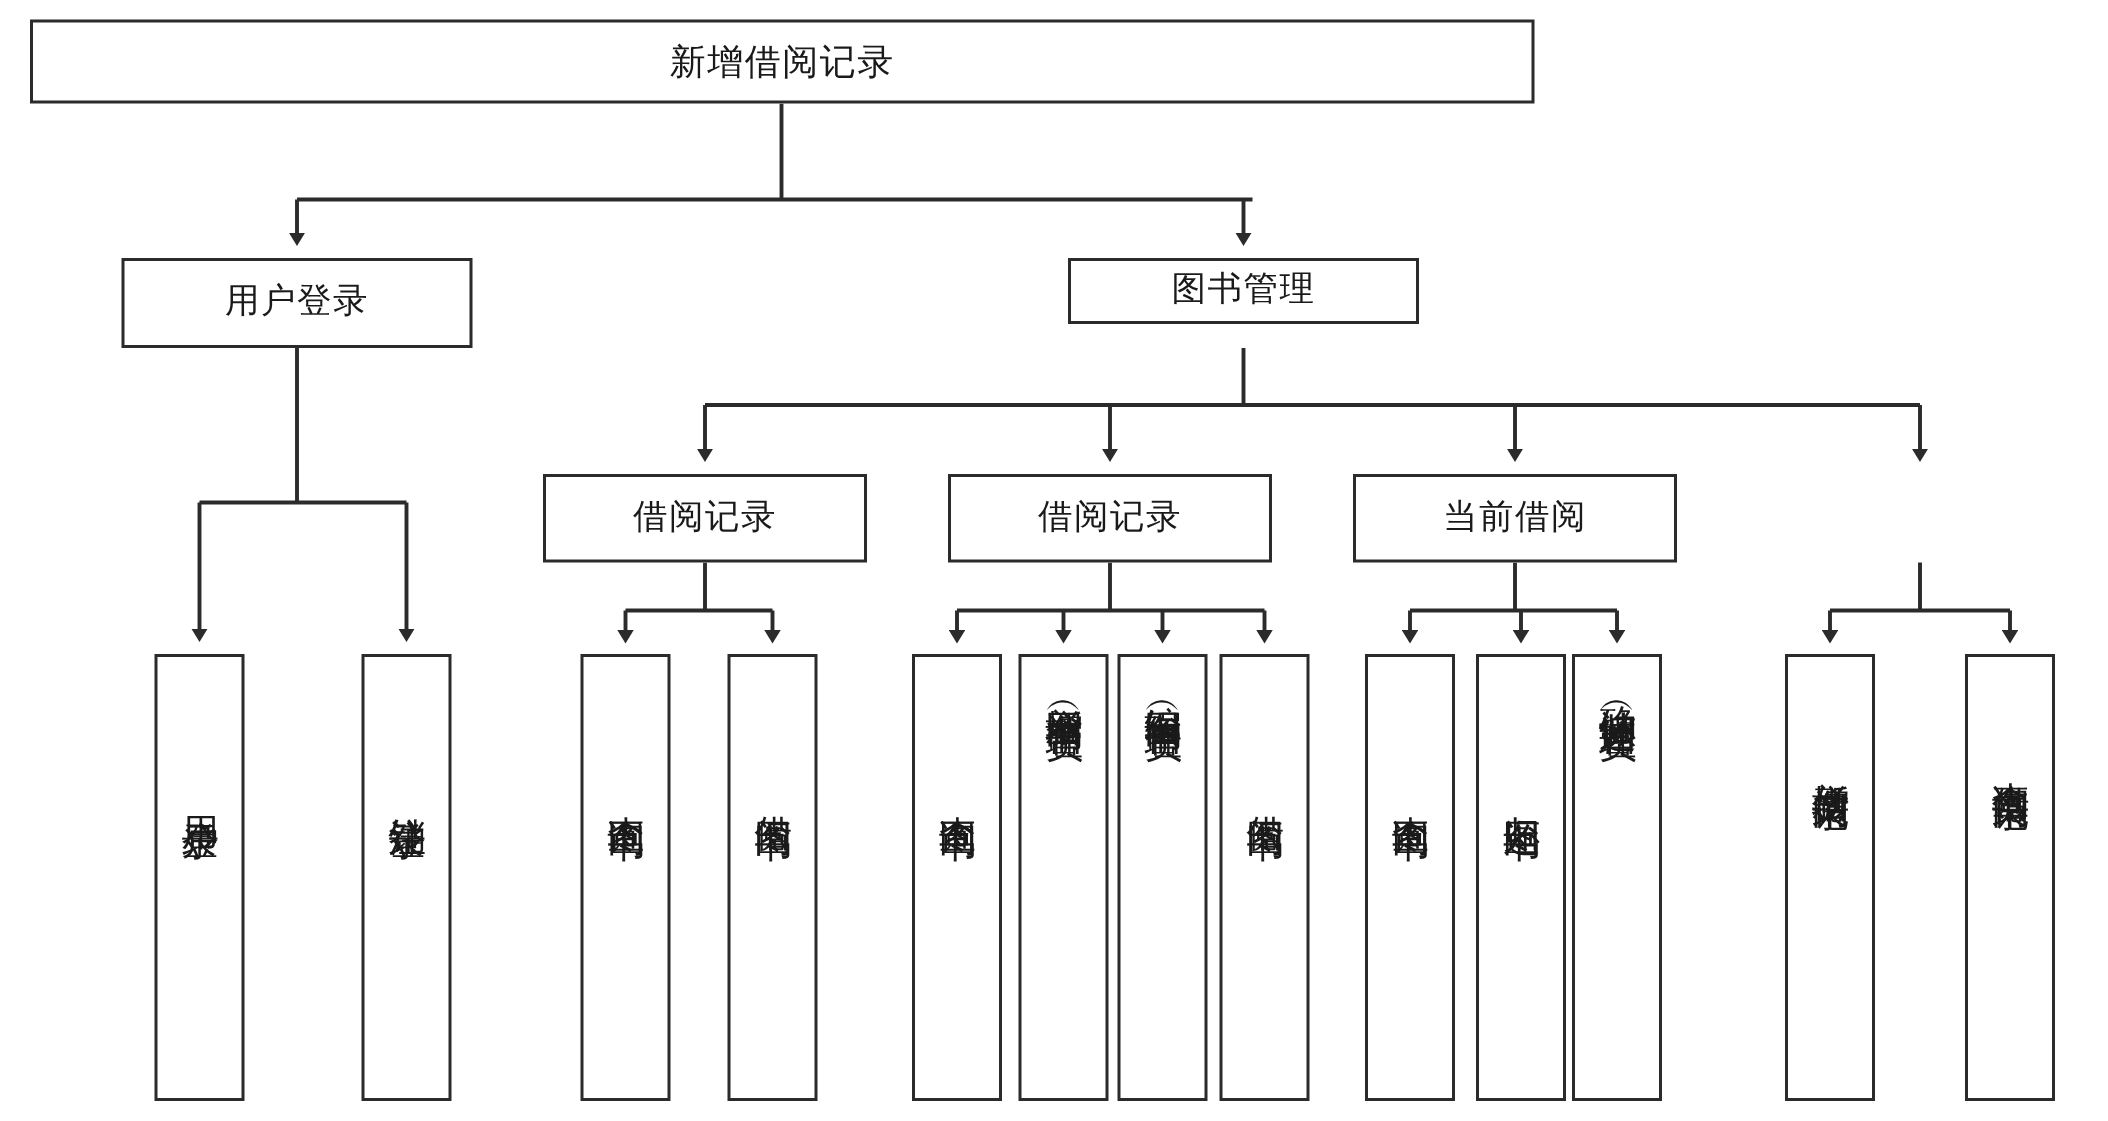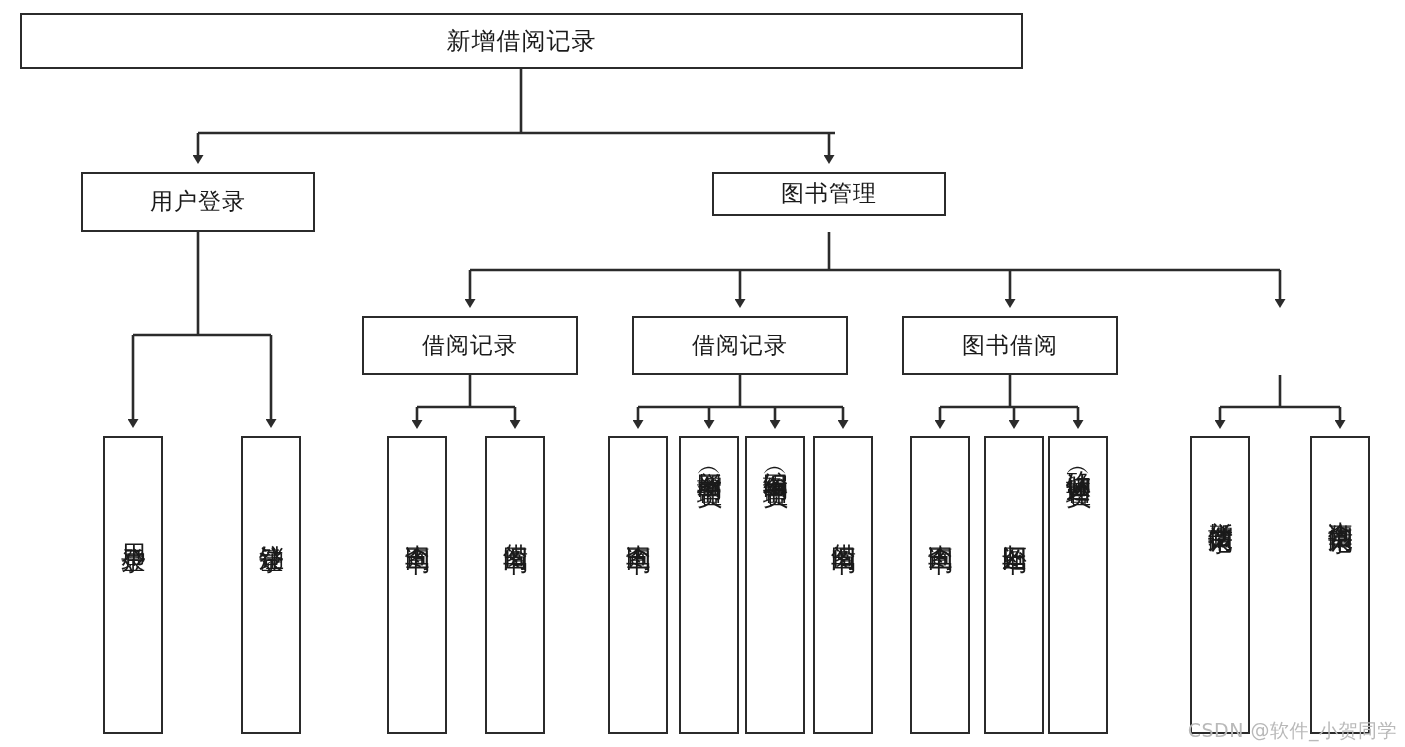--- a/index.html
+++ b/index.html
@@ -141,21 +141,21 @@
     <span class="label">图书管理</span>
   </div>
 
   <div class="node node-h" style="left:362px; top:316px; width:216px; height:59px;">
     <span class="label">借阅记录</span>
   </div>
   <div class="node node-h" style="left:632px; top:316px; width:216px; height:59px;">
     <span class="label">借阅记录</span>
   </div>
   <div class="node node-h" style="left:902px; top:316px; width:216px; height:59px;">
-    <span class="label">图书借阅</span>
+    <span class="label">当前借阅</span>
   </div>
 
   <div class="node node-v center" style="left:103px; top:436px; width:60px; height:298px;">
     <span class="vlabel">用户登录</span>
   </div>
   <div class="node node-v center" style="left:241px; top:436px; width:60px; height:298px;">
     <span class="vlabel">注销登录</span>
   </div>
 
   <div class="node node-v center" style="left:387px; top:436px; width:60px; height:298px;">
@@ -188,15 +188,14 @@
     <span class="vlabel">确认归还（管理员）</span>
   </div>
 
   <div class="node node-v center2" style="left:1190px; top:436px; width:60px; height:298px;">
     <span class="vlabel">新增借阅记录</span>
   </div>
   <div class="node node-v center2" style="left:1310px; top:436px; width:60px; height:298px;">
     <span class="vlabel">查询借阅记录</span>
   </div>
 
-  <div class="watermark">CSDN @软件_小贺同学</div>
 
 </div>
 
 </body></html>

